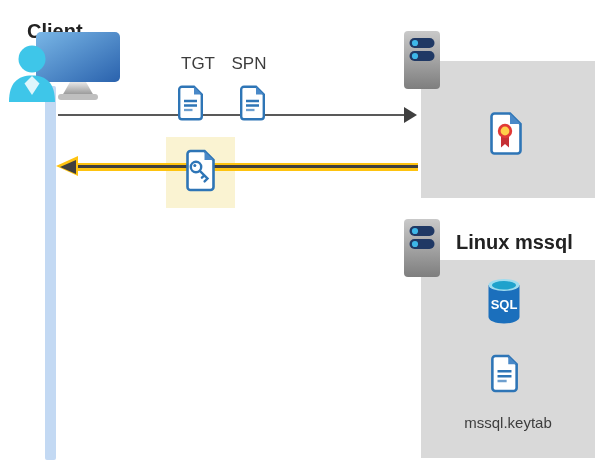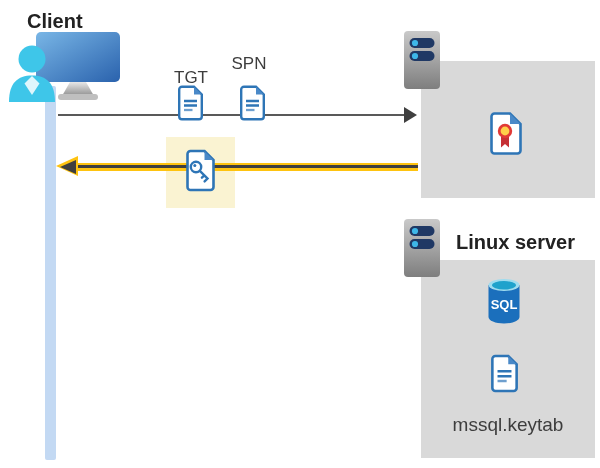--- a/index.html
+++ b/index.html
@@ -22,26 +22,26 @@
   
   #yellow-shaft{left:76px;top:163px;width:342px;height:8px;
     background:linear-gradient(to bottom,#fec310 0 2.5px,#3f3f3f 2.5px 5.5px,#fec310 5.5px 8px);}
   #yellow-head-outer{left:56px;top:156px;width:0;height:0;
     border-right:22px solid #fec310;border-top:10.5px solid transparent;border-bottom:10.5px solid transparent;}
   #yellow-head-inner{left:60px;top:159.5px;width:0;height:0;
     border-right:16px solid #3f3f3f;border-top:7px solid transparent;border-bottom:7px solid transparent;}
   .gray-box{background:#d9d9d9;}
   #dc-box{left:421px;top:61px;width:174px;height:137px;}
   #linux-box{left:421px;top:260px;width:174px;height:198px;}
-  #client-title{left:27px;top:8px;text-align:right;}
+  #client-title{left:27px;top:18px;text-align:right;}
   #dc-title{left:456px;top:3px;}
   #linux-title{left:456px;top:229px;}
-  #tgt-label{left:167px;top:68px;width:48px;}
+  #tgt-label{left:167px;top:54px;width:48px;text-align:right;}
   #spn-label{left:225px;top:54px;width:48px;}
-  #keytab-label{left:421px;top:414px;width:174px;font-size:19px;}
+  #keytab-label{left:421px;top:414px;width:174px;font-size:15px;}
   svg text{font-family:"Liberation Sans",sans-serif;}
 </style>
 </head>
 <body>
 
 <div id="canvas">
 
   <svg width="0" height="0" style="position:absolute" aria-hidden="true">
     <defs>
       <linearGradient id="gmon" x1="0" y1="0" x2="1" y2="1">
@@ -121,21 +121,21 @@
   </svg>
 
   <div id="linux-box" class="abs gray-box"></div>
   <svg class="abs" style="left:403px;top:218px" width="38" height="60" viewBox="0 0 38 60">
     <rect x="1" y="1" width="36" height="58" rx="4" fill="url(#gsrv)"></rect>
     <rect x="6.5" y="8" width="25" height="10" rx="5" fill="#1f3864"></rect>
     <circle cx="12" cy="13" r="3.1" fill="#3eb7e8"></circle>
     <rect x="6.5" y="21" width="25" height="10" rx="5" fill="#1f3864"></rect>
     <circle cx="12" cy="26" r="3.1" fill="#3eb7e8"></circle>
   </svg>
-  <div id="linux-title" class="abs title">Linux server</div>
+  <div id="linux-title" class="abs title">Linux mssql</div>
 
   <svg class="abs" style="left:487px;top:277px" width="34" height="48" viewBox="0 0 34 48">
     <path d="M1.5 8 V40 c0 3.6 6.9 6.5 15.5 6.5 s15.5 -2.9 15.5 -6.5 V8 Z" fill="#1b6fbc"></path>
     <ellipse cx="17" cy="8" rx="15.5" ry="6" fill="#9fdcef"></ellipse>
     <ellipse cx="17" cy="8.3" rx="12" ry="4.2" fill="#1fa2cc"></ellipse>
     <text x="17" y="32" text-anchor="middle" font-size="13" font-weight="bold" fill="#ffffff">SQL</text>
   </svg>
 
   <svg class="abs" style="left:490px;top:354px" width="29" height="39" viewBox="0 0 27 36">
     <path d="M2.2 4.5 a2.8 2.8 0 0 1 2.8 -2.8 H17 L24.8 9.5 V31.5 a2.8 2.8 0 0 1 -2.8 2.8 H5 a2.8 2.8 0 0 1 -2.8 -2.8 Z" fill="#ffffff" stroke="#2e75b6" stroke-width="2.4"></path>

